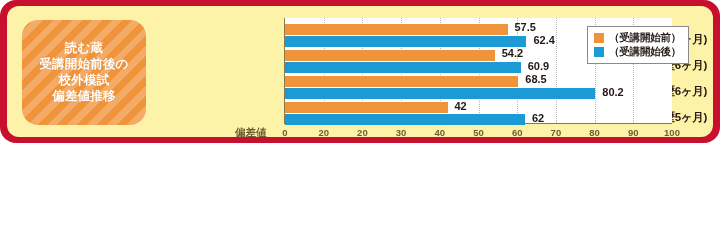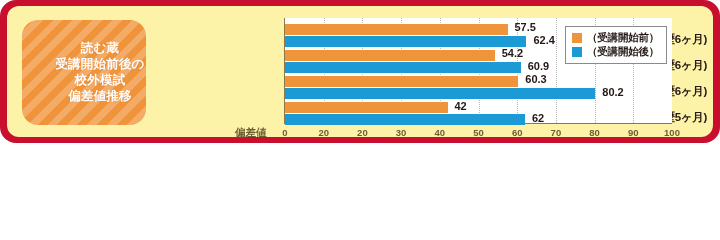--- a/index.html
+++ b/index.html
@@ -43,21 +43,21 @@
       -45deg,
       rgba(255,255,255,0.00) 0px,
       rgba(255,255,255,0.00) 7px,
       rgba(255,255,255,0.22) 7px,
       rgba(255,255,255,0.22) 14px
     );
     overflow: hidden;
   }
   #title-text {
     position: absolute;
-    left: 16px; top: 0;
+    left: 0; top: 0;
     width: 124px; height: 105px;
     display: flex;
     flex-direction: column;
     align-items: center;
     justify-content: center;
     gap: 1px;
     color: #ffffff;
     font-weight: bold;
     font-size: 12.5px;
     line-height: 15px;
@@ -132,21 +132,21 @@
     position: absolute;
     font-size: 11px;
     font-weight: bold;
     color: #231815;
     white-space: nowrap;
   }
 
   
   #legend {
     position: absolute;
-    left: 418px; top: 10px;
+    left: 440px; top: 10px;
     background: #ffffff;
     border: 1px solid #8a8a8a;
     padding: 4px 7px 4px 6px;
     box-sizing: border-box;
   }
   .legend-row {
     display: flex;
     align-items: center;
     gap: 5px;
     height: 14px;
@@ -204,21 +204,21 @@
         <div class="bar-value" style="top:3px;  left:59.3%;">57.5</div>
         <div class="bar-value" style="top:16px; left:64.2%;">62.4</div>
 
         <div class="bar before" style="top:32px; left:0; width:54.2%;"></div>
         <div class="bar after" style="top:44px; left:0; width:60.9%;"></div>
         <div class="bar-value" style="top:29px; left:56.0%;">54.2</div>
         <div class="bar-value" style="top:42px; left:62.7%;">60.9</div>
 
         <div class="bar before" style="top:58px; left:0; width:60.3%;"></div>
         <div class="bar after" style="top:70px; left:0; width:80.2%;"></div>
-        <div class="bar-value" style="top:55px; left:62.1%;">60.3</div>
+        <div class="bar-value" style="top:55px; left:62.1%;">68.5</div>
         <div class="bar-value" style="top:68px; left:82.0%;">80.2</div>
 
         <div class="bar before" style="top:84px; left:0; width:42%;"></div>
         <div class="bar after" style="top:96px; left:0; width:62%;"></div>
         <div class="bar-value" style="top:82px; left:43.8%;">42</div>
         <div class="bar-value" style="top:94px; left:63.8%;">62</div>
 
         <div class="axis-tick" style="left:0%;">0</div>
         <div class="axis-tick" style="left:10%;">20</div>
         <div class="axis-tick" style="left:20%;">20</div>

